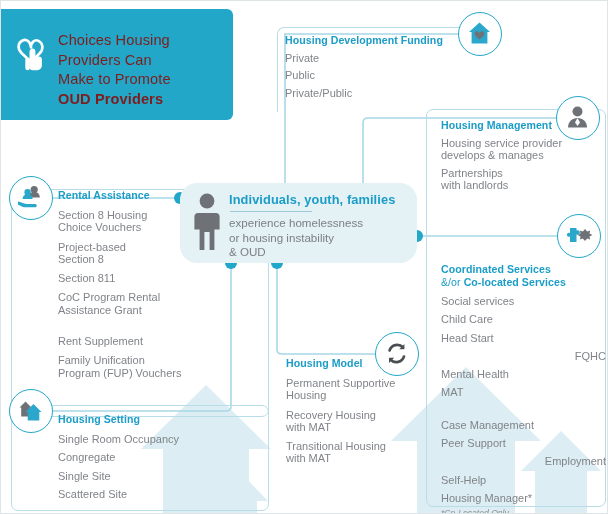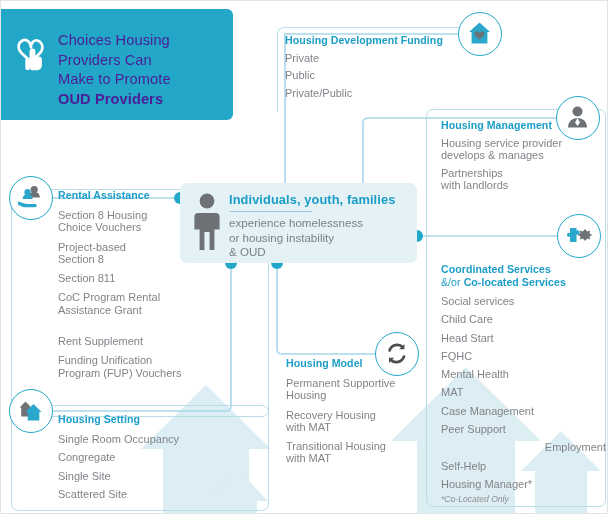--- a/index.html
+++ b/index.html
@@ -21,29 +21,29 @@
 
   
   .title-block{
     position:absolute;left:0;top:8px;width:232px;height:111px;
     background:#22a7c9;border-radius:0 6px 6px 0;z-index:4;
     box-sizing:border-box;
   }
   .title-icon{position:absolute;left:12px;top:26px;width:36px;height:40px;}
   .title-text{
     position:absolute;left:57px;top:22px;right:8px;
-    color:#4c1d95;font-size:14.6px;line-height:19.5px;font-weight:400;
+    color:#7f1d1d;font-size:14.6px;line-height:19.5px;font-weight:400;
     letter-spacing:.1px;
   }
   .title-text b{font-weight:700;}
 
   
   .center-box{
     position:absolute;left:179px;top:182px;width:237px;height:80px;
-    background:#e4f1f5;border-radius:7px;z-index:3;
+    background:#e4f1f5;border-radius:17px;z-index:3;
   }
   .center-person{position:absolute;left:11px;top:10px;width:32px;height:58px;}
   .center-head{
     position:absolute;left:49px;top:9px;right:8px;
     color:#1b9dc8;font-weight:700;font-size:12.8px;letter-spacing:.1px;
   }
   .center-rule{position:absolute;left:50px;top:28px;width:82px;height:1px;background:#9cc9d8;}
   .center-sub{
     position:absolute;left:49px;top:33px;right:6px;
     color:#7c8085;font-size:11.6px;line-height:14.6px;
@@ -182,23 +182,23 @@
 
   <div class="section" style="left:440px;top:262px;width:165px;">
     <div class="sec-head" style="line-height:12.5px;margin-bottom:7px;">
       <span>Coordinated Services</span><br>
       <span class="light">&amp;/or </span><span>Co-located Services</span>
     </div>
     <ul class="sec-list" style="margin-top:6px;">
       <li style="margin-bottom:6px;">Social services</li>
       <li style="margin-bottom:6px;">Child Care</li>
       <li style="margin-bottom:6px;">Head Start</li>
-      <li style="margin-bottom:6px;">FQHC</li>
+      <li style="margin-bottom:6px;text-align:right;">FQHC</li>
       <li style="margin-bottom:6px;">Mental Health</li>
-      <li style="margin-bottom:6px;">MAT</li>
+      <li style="margin-bottom:20px;">MAT</li>
       <li style="margin-bottom:6px;">Case Management</li>
       <li style="margin-bottom:6px;">Peer Support</li>
       <li style="margin-bottom:6px;text-align:right;">Employment</li>
       <li style="margin-bottom:6px;">Self-Help</li>
       <li style="margin-bottom:3px;">Housing Manager*</li>
       <li class="note">*Co-Located Only</li>
     </ul>
   </div>
   <div class="icon-circle" style="left:556px;top:213px;">
     <svg width="41" height="41" viewBox="0 0 41 41" xmlns="http://www.w3.org/2000/svg">
@@ -211,21 +211,21 @@
     <div class="sec-head">Rental Assistance</div>
     <ul class="sec-list" style="margin-top:7px;">
       <li style="margin-bottom:7px;">Section 8 Housing
 Choice Vouchers</li>
       <li style="margin-bottom:7px;">Project-based
 Section 8</li>
       <li style="margin-bottom:7px;">Section 811</li>
       <li style="margin-bottom:19px;">CoC Program Rental
 Assistance Grant</li>
       <li style="margin-bottom:7px;">Rent Supplement</li>
-      <li>Funding Unification
+      <li>Family Unification
 Program (FUP) Vouchers</li>
     </ul>
   </div>
   <div class="icon-circle" style="left:8px;top:175px;">
     <svg width="41" height="41" viewBox="0 0 41 41" xmlns="http://www.w3.org/2000/svg">
       <circle cx="24.2" cy="12.6" r="3.6" fill="#6e7276"></circle>
       <path d="M18.6 20.5 C18.6 17.2 21 14.8 24.2 14.8 C27.4 14.8 29.8 17.2 29.8 20.5 Z" fill="#6e7276"></path>
       <circle cx="17.6" cy="15.2" r="3.2" fill="#2ba7cb"></circle>
       <path d="M12.6 22 C12.6 19 14.8 17 17.6 17 C20.4 17 22.6 19 22.6 22 Z" fill="#2ba7cb"></path>
       <path d="M8 24.5 C11 24.5 13 27 17 27 L25 27 C27 27 27.5 29.8 25.5 30.2 L14 30.2 C11.5 30.2 10 28 8 28 Z" fill="#2ba7cb"></path>

